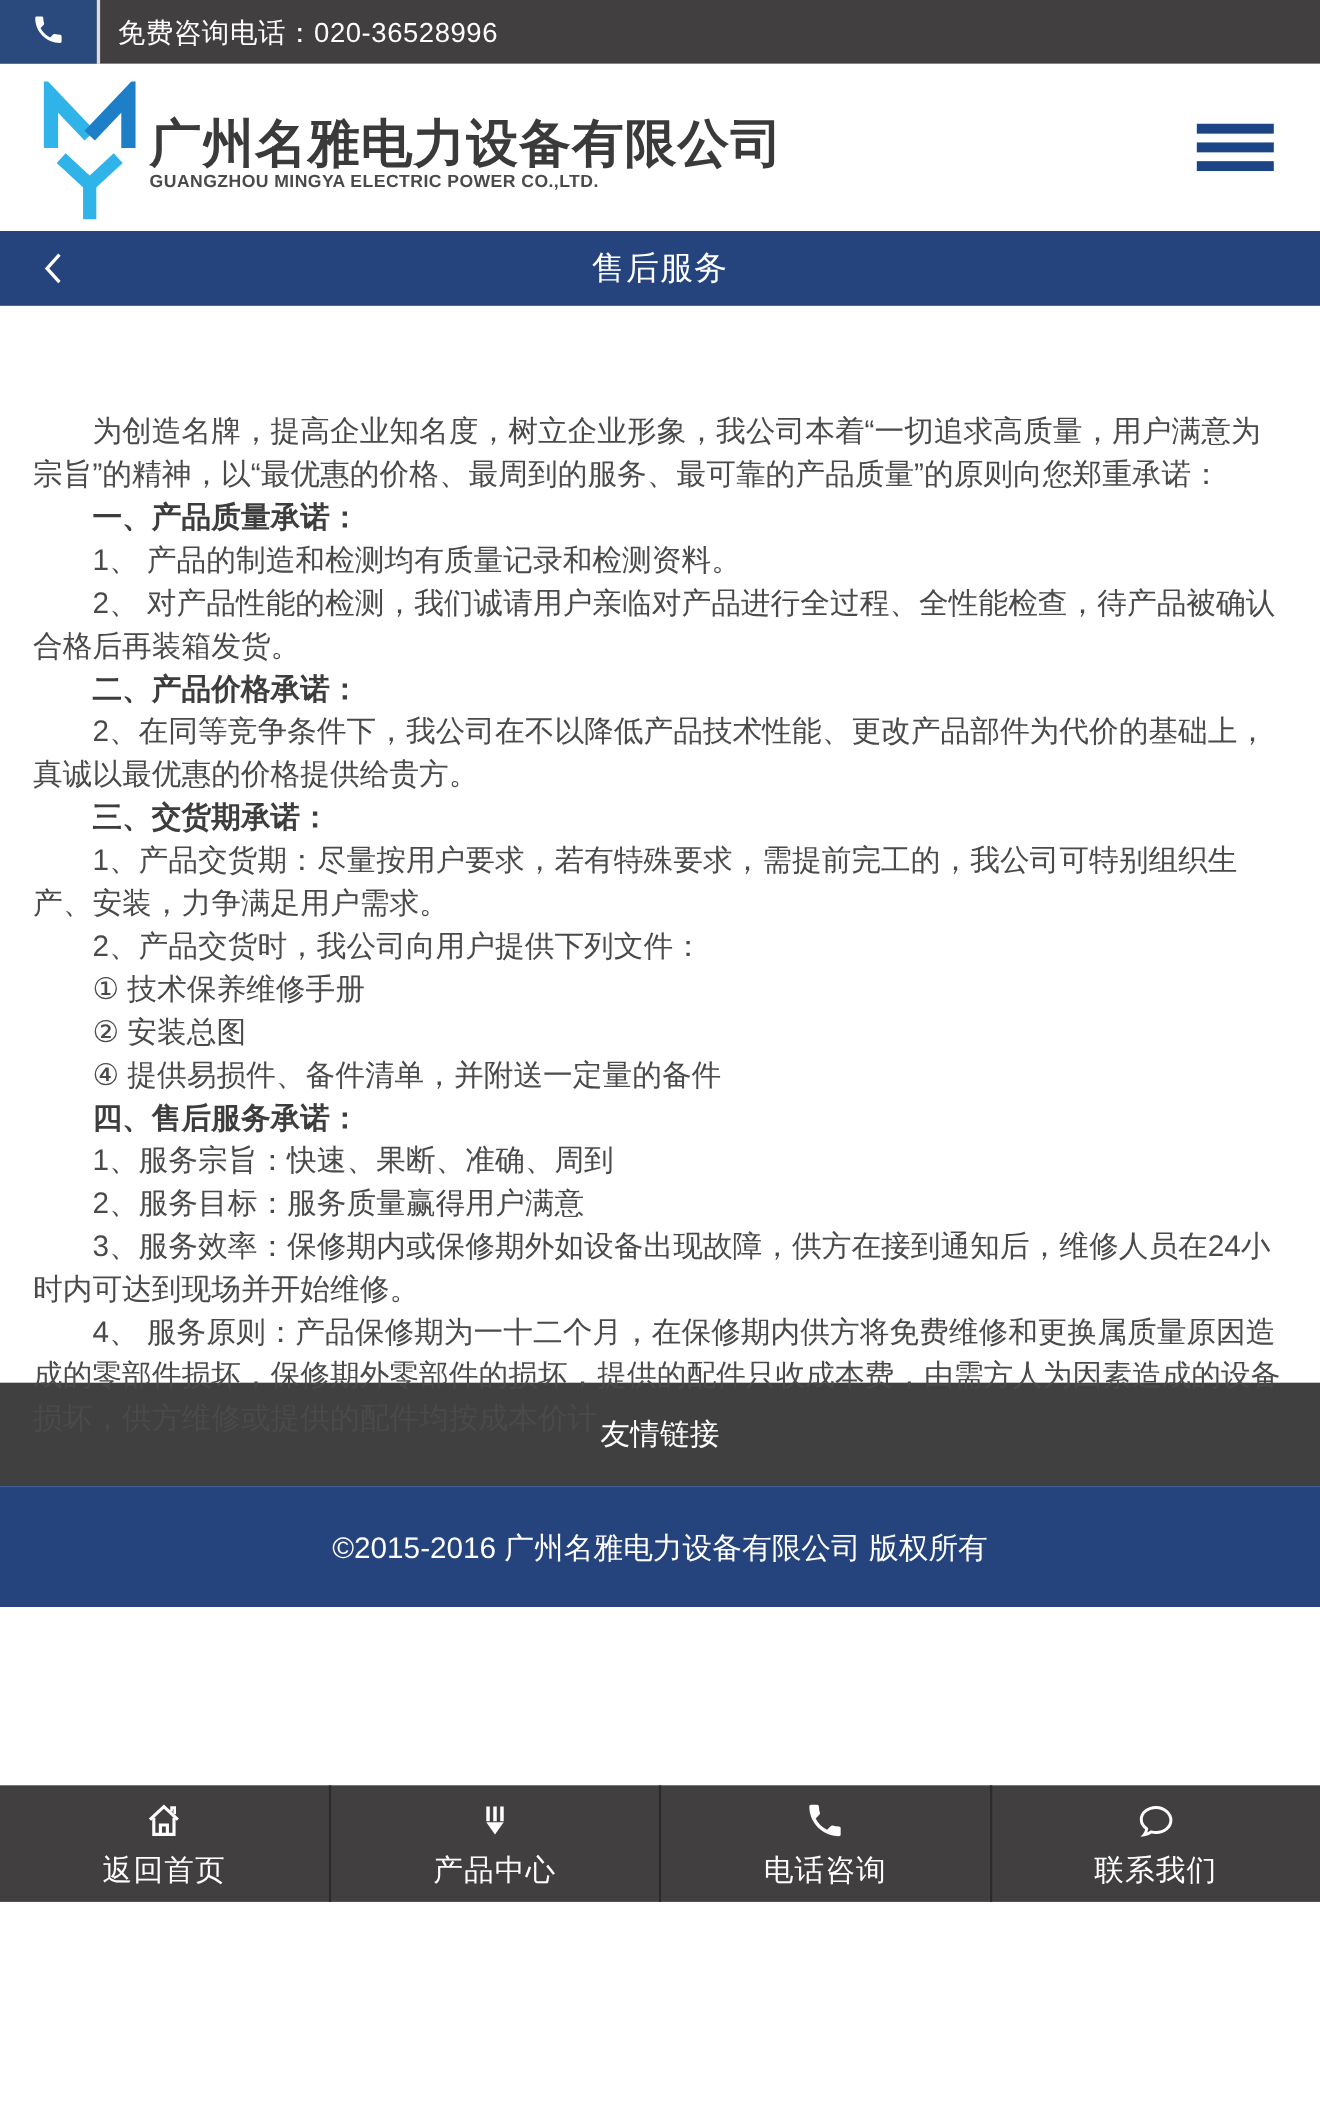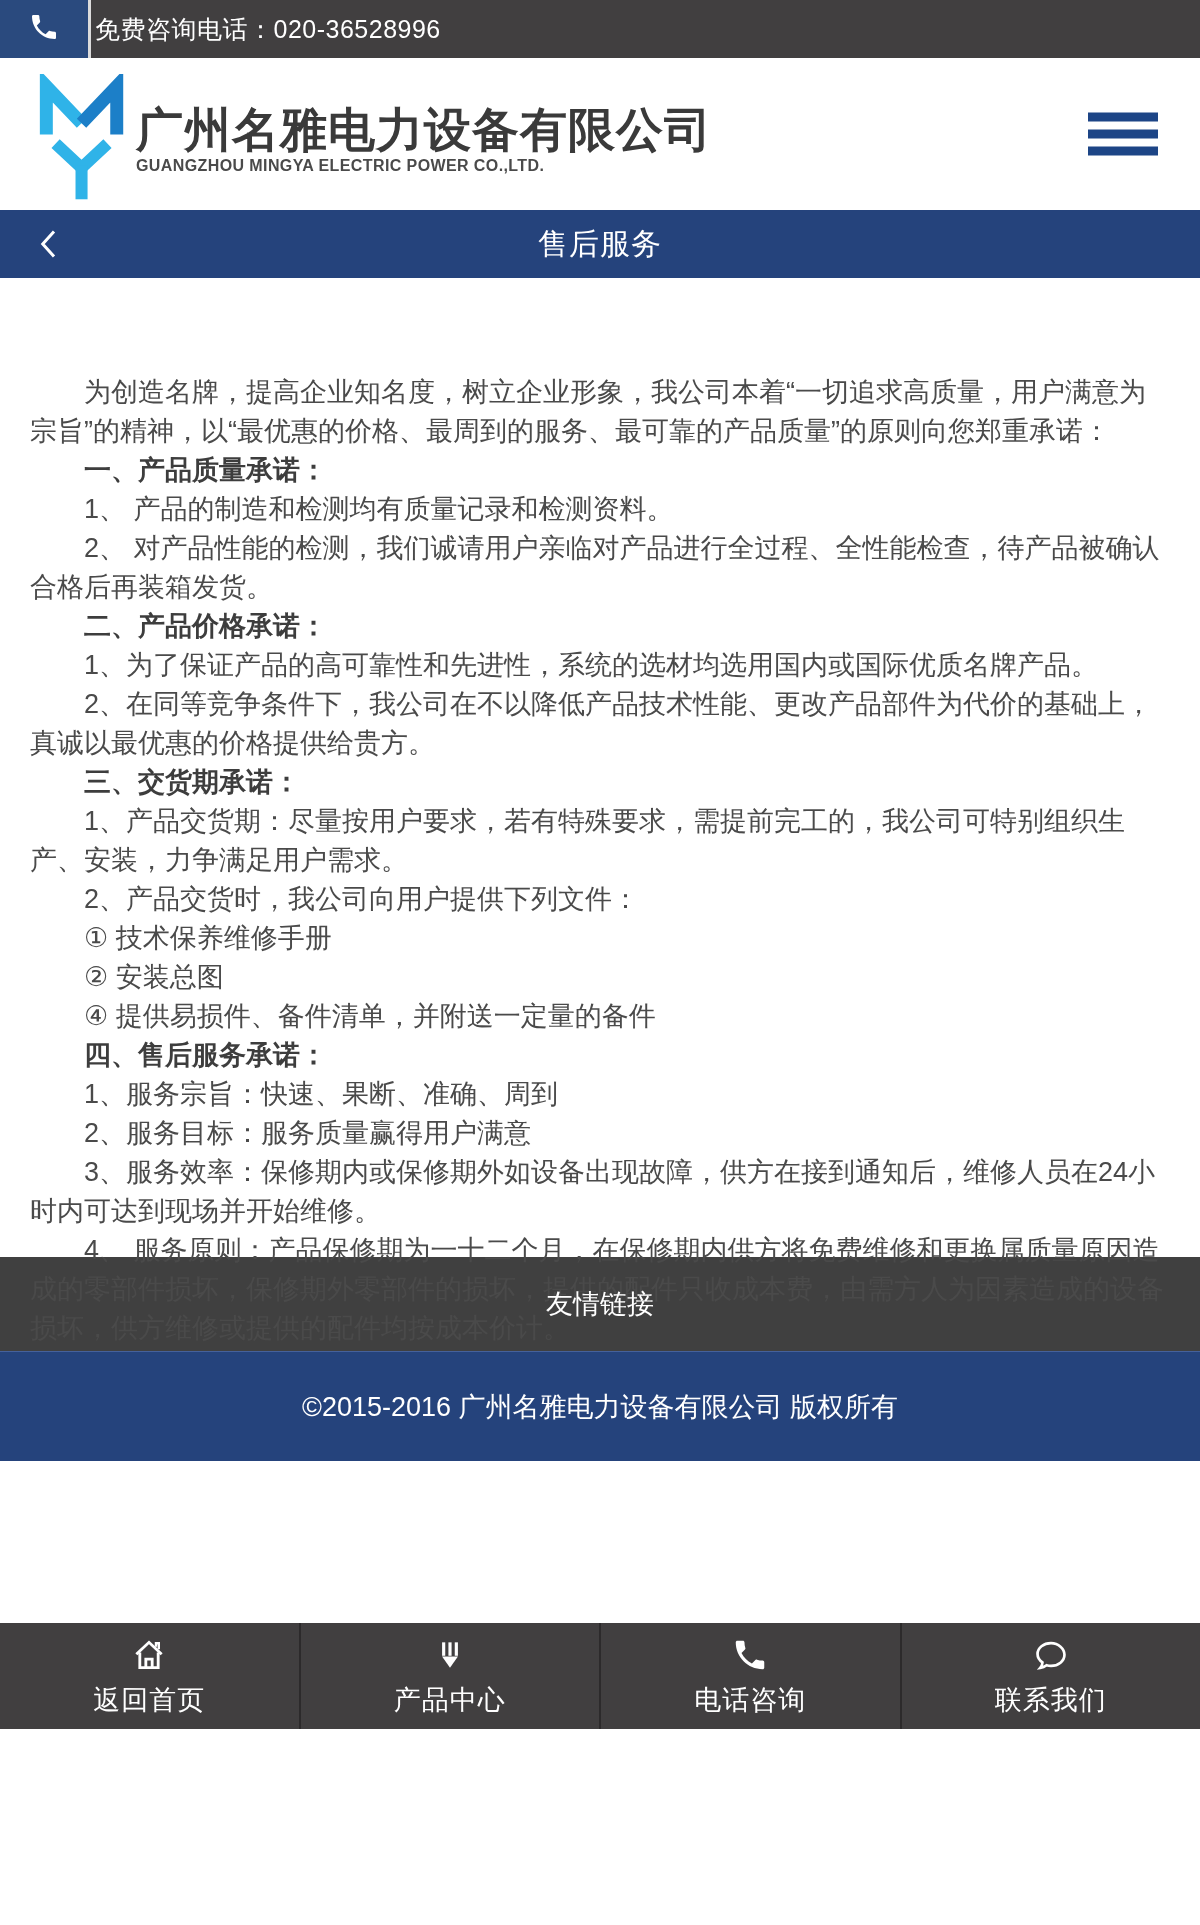--- a/index.html
+++ b/index.html
@@ -8,21 +8,21 @@
   body {
     width:1200px; height:1925px; background:#ffffff;
     font-family:"Liberation Sans","DejaVu Sans",sans-serif;
     overflow:hidden;
   }
 
   
   .topbar { height:58px; display:flex; background:#413f40; }
   .topbar-phone-box { width:88px; background:#2a4a7e; display:flex; align-items:center; justify-content:center; flex:0 0 auto; }
   .topbar-divider { width:3px; background:#dcdcdc; flex:0 0 auto; }
-  .topbar-text { color:#ffffff; font-size:25px; display:flex; align-items:center; padding-left:4px; letter-spacing:0.5px; }
+  .topbar-text { color:#ffffff; font-size:25px; display:flex; align-items:center; padding-left:16px; letter-spacing:0.5px; }
 
   
   .header { height:152px; background:#ffffff; display:flex; align-items:center; position:relative; overflow:visible; }
   .logo { margin-left:38px; flex:0 0 auto; position:relative; top:8px; }
   .company { margin-left:10px;margin-top:12px; }
   .company-cn { font-size:47px; font-weight:bold; color:#3a3a3a; line-height:1.05; letter-spacing:1px; }
   .company-en { font-size:16px; font-weight:bold; color:#4a4a4a; letter-spacing:0.4px; margin-top:3px; }
   .hamburger { position:absolute; right:42px; top:50%; transform:translateY(-50%); width:70px; cursor:pointer; }
   .hamburger .bar { width:70px; height:9px; background:#1d4586; margin:8px 0; }
 
@@ -93,21 +93,20 @@
   </div>
   <div class="page-title">售后服务</div>
 </div>
 
 <div class="content">
   <p class="blk p">为创造名牌，提高企业知名度，树立企业形象，我公司本着“一切追求高质量，用户满意为宗旨”的精神，以“最优惠的价格、最周到的服务、最可靠的产品质量”的原则向您郑重承诺：</p>
   <p class="blk h">一、产品质量承诺：</p>
   <p class="blk p">1、 产品的制造和检测均有质量记录和检测资料。</p>
   <p class="blk p">2、 对产品性能的检测，我们诚请用户亲临对产品进行全过程、全性能检查，待产品被确认合格后再装箱发货。</p>
   <p class="blk h">二、产品价格承诺：</p>
-  <p class="blk p">1、为了保证产品的高可靠性和先进性，系统的选材均选用国内或国际优质名牌产品。</p>
   <p class="blk p">2、在同等竞争条件下，我公司在不以降低产品技术性能、更改产品部件为代价的基础上，真诚以最优惠的价格提供给贵方。</p>
   <p class="blk h">三、交货期承诺：</p>
   <p class="blk p">1、产品交货期：尽量按用户要求，若有特殊要求，需提前完工的，我公司可特别组织生产、安装，力争满足用户需求。</p>
   <p class="blk p">2、产品交货时，我公司向用户提供下列文件：</p>
   <p class="blk p">① 技术保养维修手册</p>
   <p class="blk p">② 安装总图</p>
   <p class="blk p">④ 提供易损件、备件清单，并附送一定量的备件</p>
   <p class="blk h">四、售后服务承诺：</p>
   <p class="blk p">1、服务宗旨：快速、果断、准确、周到</p>
   <p class="blk p">2、服务目标：服务质量赢得用户满意</p>

